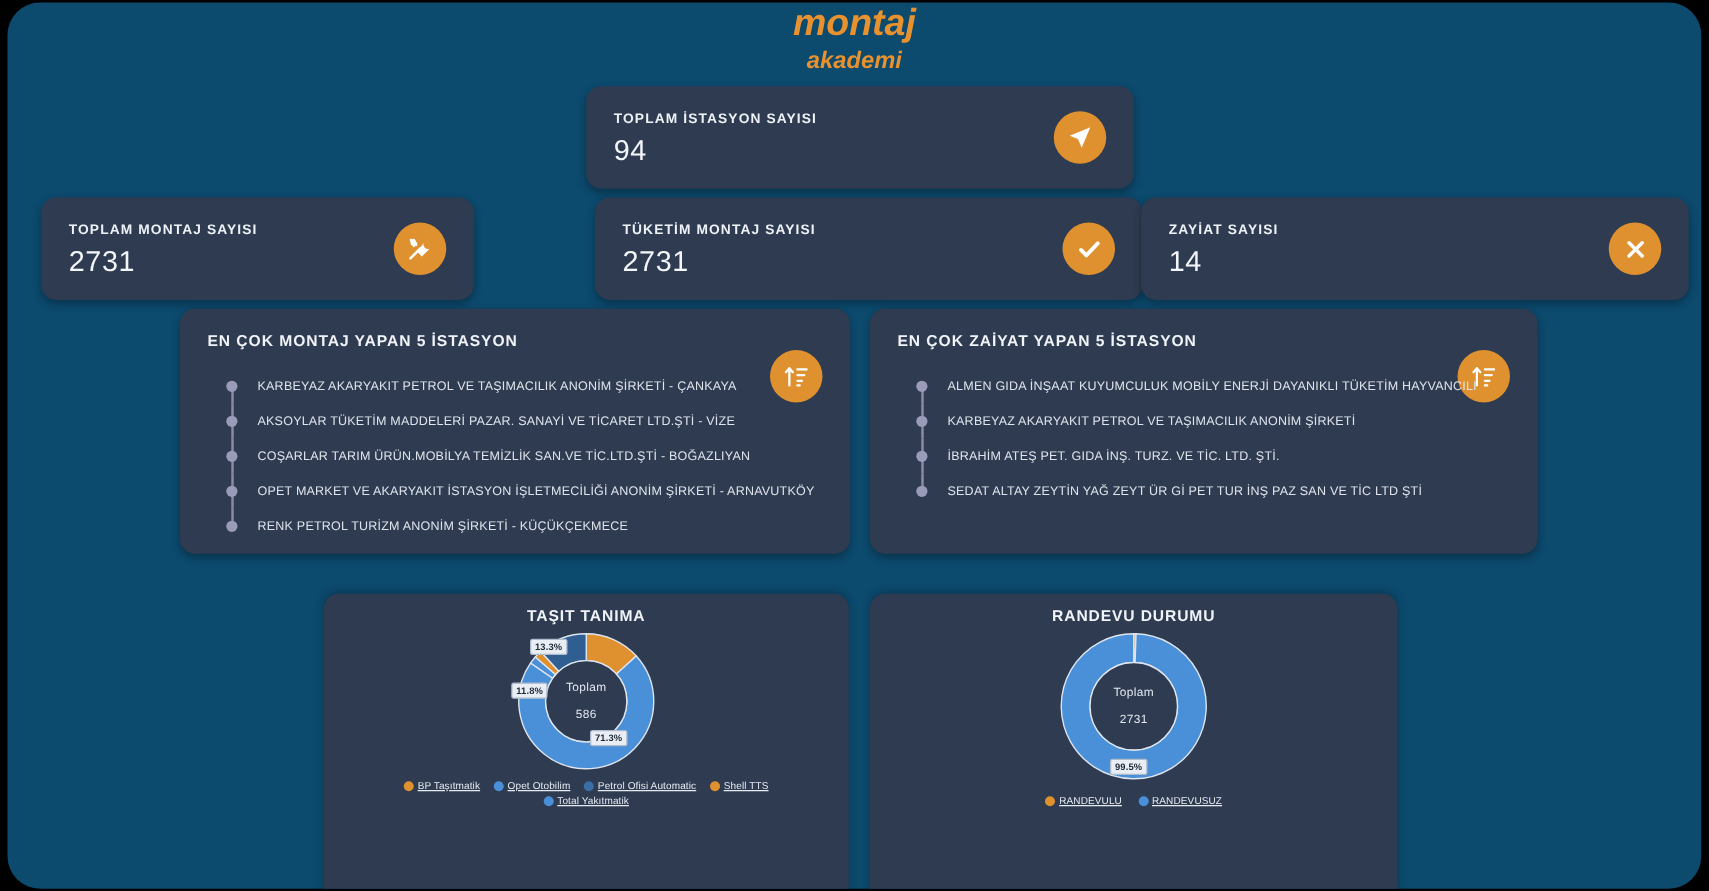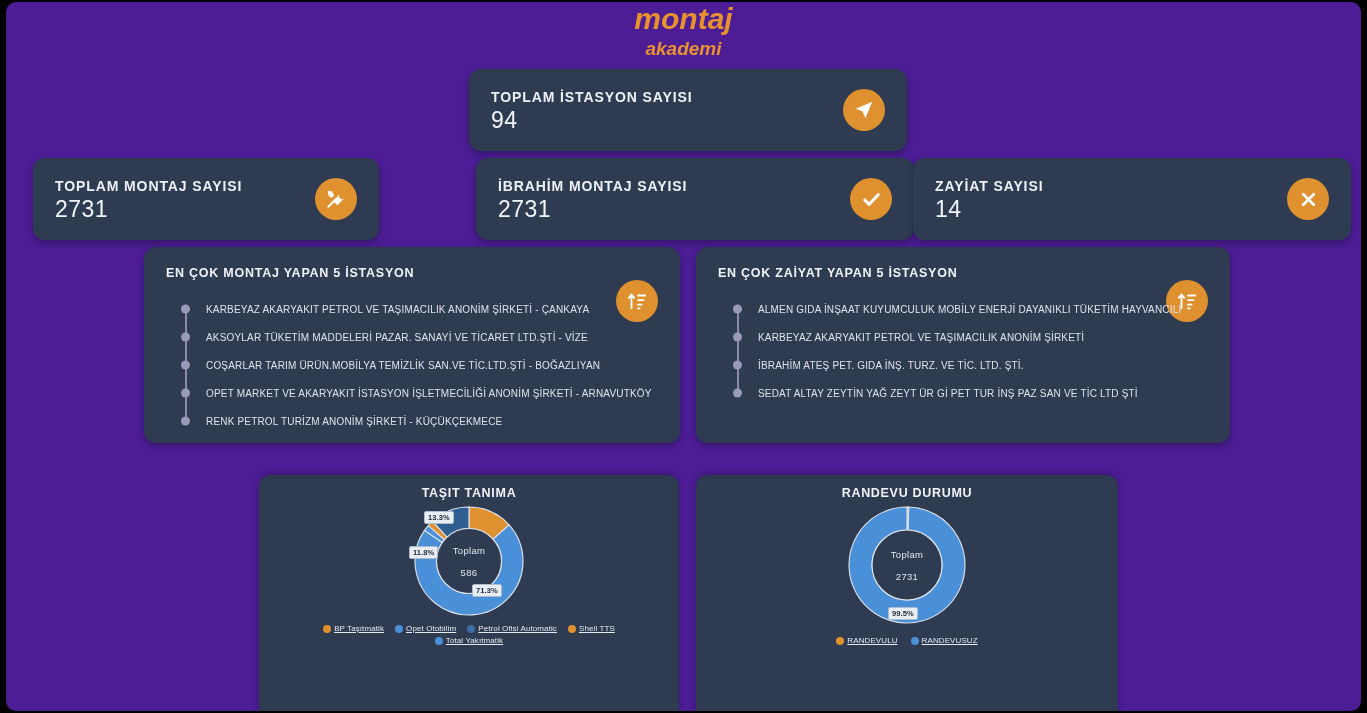--- a/index.html
+++ b/index.html
@@ -6,22 +6,22 @@
   html, body {
     width: 1367px; height: 713px;
     background: #000;
     font-family: "Liberation Sans", sans-serif;
     overflow: hidden;
   }
   #app {
     position: absolute;
     left: 6px; top: 2px;
     width: 1355px; height: 709px;
-    background: #4c1d95;
-    border-radius: 10px;
+    background: #0c4a6e;
+    border-radius: 26px;
     overflow: hidden;
   }
 
   
   .logo-wrap {
     width: 100%;
     padding-top: 2px;
     text-align: center;
     line-height: 1;
   }
@@ -45,21 +45,21 @@
   
   .card {
     position: absolute;
     background: #2e3b50;
     border-radius: 12px;
     box-shadow: 0 3px 7px rgba(0,0,0,.30);
   }
   .card .c-label {
     position: absolute;
     left: 22px; top: 20px;
-    font-size: 14px;
+    font-size: 11px;
     font-weight: bold;
     letter-spacing: .9px;
     color: #eef2f7;
     white-space: nowrap;
   }
   .card .c-value {
     position: absolute;
     left: 22px; top: 38px;
     font-size: 23px;
     color: #f2f5f9;
@@ -249,21 +249,21 @@
     <span class="circle-icon">
       <svg width="23" height="23" viewBox="0 0 24 24" fill="none" stroke="#fff" stroke-width="2.1" stroke-linecap="round" stroke-linejoin="round">
         <path d="M14.7 6.3a3.8 3.8 0 005.1 5L13 18l-3.5-3.5 5.2-8.2z" fill="#fff" stroke="none"></path>
         <path d="M4 4l4.2 4.2M3.5 19.5L12 11"></path>
         <path d="M6.8 3.2L3 4l.8 3.8 2.6 2.6 3-3L6.8 3.2z" fill="#fff" stroke="none"></path>
       </svg>
     </span>
   </div>
 
   <div class="card" id="card-success">
-    <span class="c-label">İBRAHİM MONTAJ SAYISI</span>
+    <span class="c-label">TÜKETİM MONTAJ SAYISI</span>
     <span class="c-value">2731</span>
     <span class="circle-icon">
       <svg width="23" height="23" viewBox="0 0 24 24" fill="none" stroke="#fff" stroke-width="3.2" stroke-linecap="round" stroke-linejoin="round">
           <path d="M5 12.5l4.5 4.5L19 7"></path>
         </svg>
     </span>
   </div>
 
   <div class="card" id="card-loss">
     <span class="c-label">ZAYİAT SAYISI</span>

